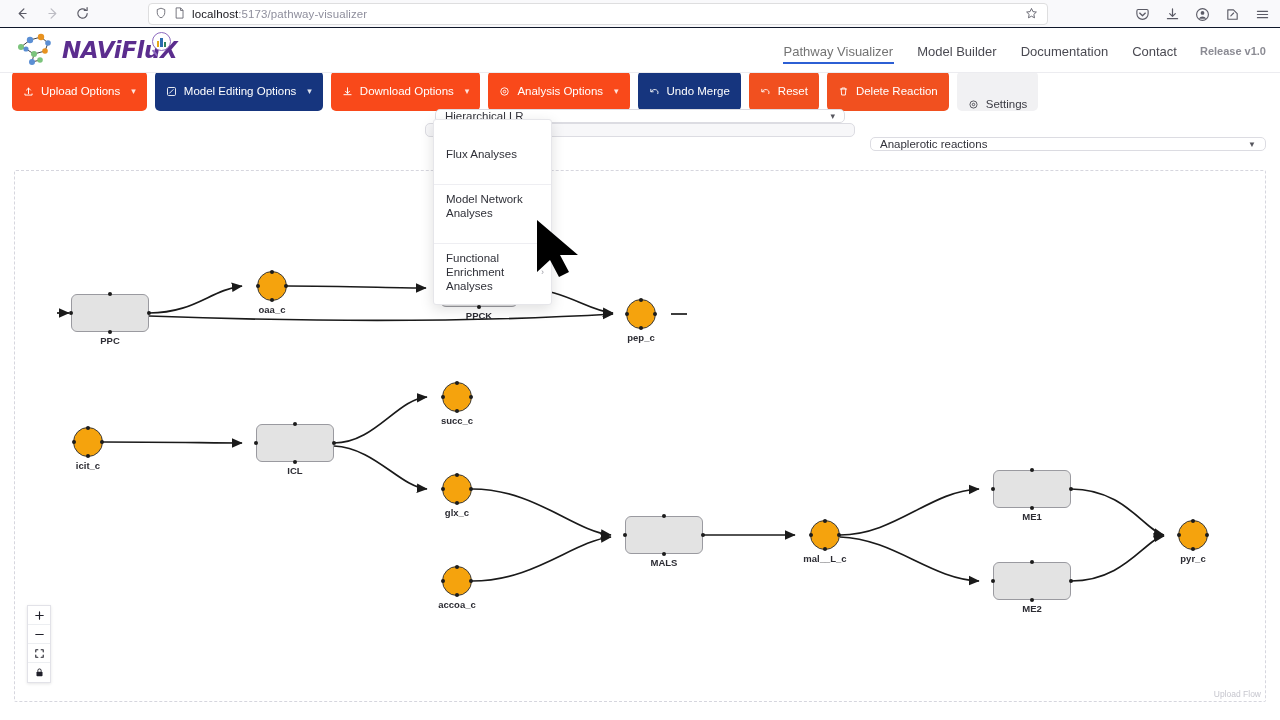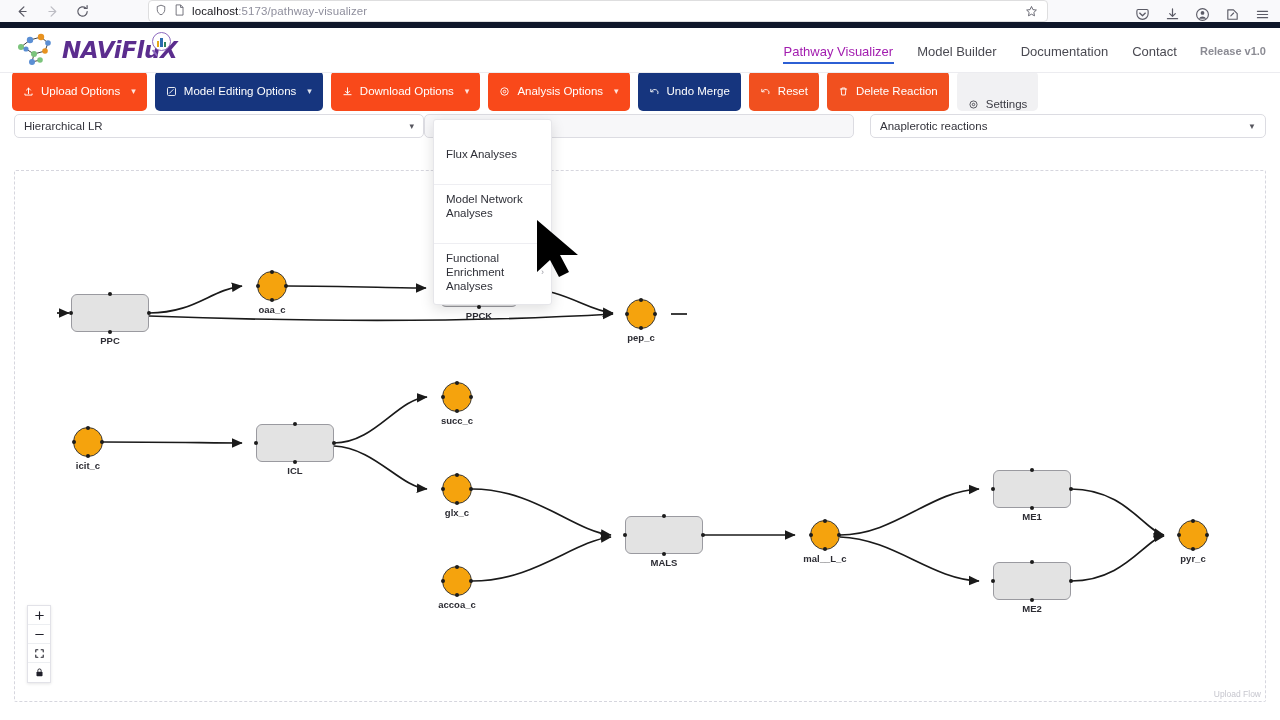--- a/index.html
+++ b/index.html
@@ -7,21 +7,21 @@
     width: 1280px; height: 720px;
     font-family: "Liberation Sans", sans-serif;
     background: #ffffff;
     overflow: hidden;
   }
 
   
   .browser-bar {
     height: 28px; width: 1280px;
     background: #f9f9fb;
-    border-bottom: 6px solid #0f172a;
+    border-bottom: 1px solid #0f172a;
     display: flex; align-items: center;
     padding: 0 8px;
     position: relative;
   }
   .nav-btns { display: flex; align-items: center; gap: 2px; }
   .nav-btn {
     width: 28px; height: 24px;
     display: flex; align-items: center; justify-content: center;
     color: #5b5b66; border-radius: 4px;
   }
@@ -89,21 +89,21 @@
   }
 
   .main-nav {
     position: absolute; right: 14px; top: 0;
     height: 45px; display: flex; align-items: center; gap: 22px;
   }
   .nav-link {
     font-size: 13px; color: #4a4a52; white-space: nowrap;
     padding: 11px 1px 10px; position: relative;
   }
-  .nav-link.active { color: #a21caf; font-weight: 400; }
+  .nav-link.active { color: #737373; font-weight: 400; }
   .nav-link.active:after {
     content: ""; position: absolute; left: 0; right: 0; bottom: 5px;
     height: 2px; background: #2c5fd4;
   }
   .release-tag { font-size: 11px; color: #8b8b93; white-space: nowrap; font-weight: bold; }
 
   
   .toolbar {
     height: 36px; width: 1280px;
     display: flex; align-items: center; gap: 8px;
@@ -123,20 +123,21 @@
   .tbtn.orange2 { background: #f1501f; color: #fff; }
   .tbtn.blue { background: #16357e; color: #fff; }
   .tbtn.ghost { background: #f1f1f3; color: #a8a8b0; }
   .tbtn.light { background: #f1f1f3; color: #3c3c44; align-items: flex-end; }
 
   
   .filter-row {
     height: 34px; width: 1280px;
     display: flex; align-items: center; 
     padding: 0 14px;
+    flex-direction: column;
   }
   .select-box {
     height: 24px;
     border: 1px solid #dcdce2; border-radius: 5px;
     background: #fff;
     display: flex; align-items: center;
     padding: 0 9px;
     font-size: 11.5px; color: #33333b;
     position: relative;
   }

